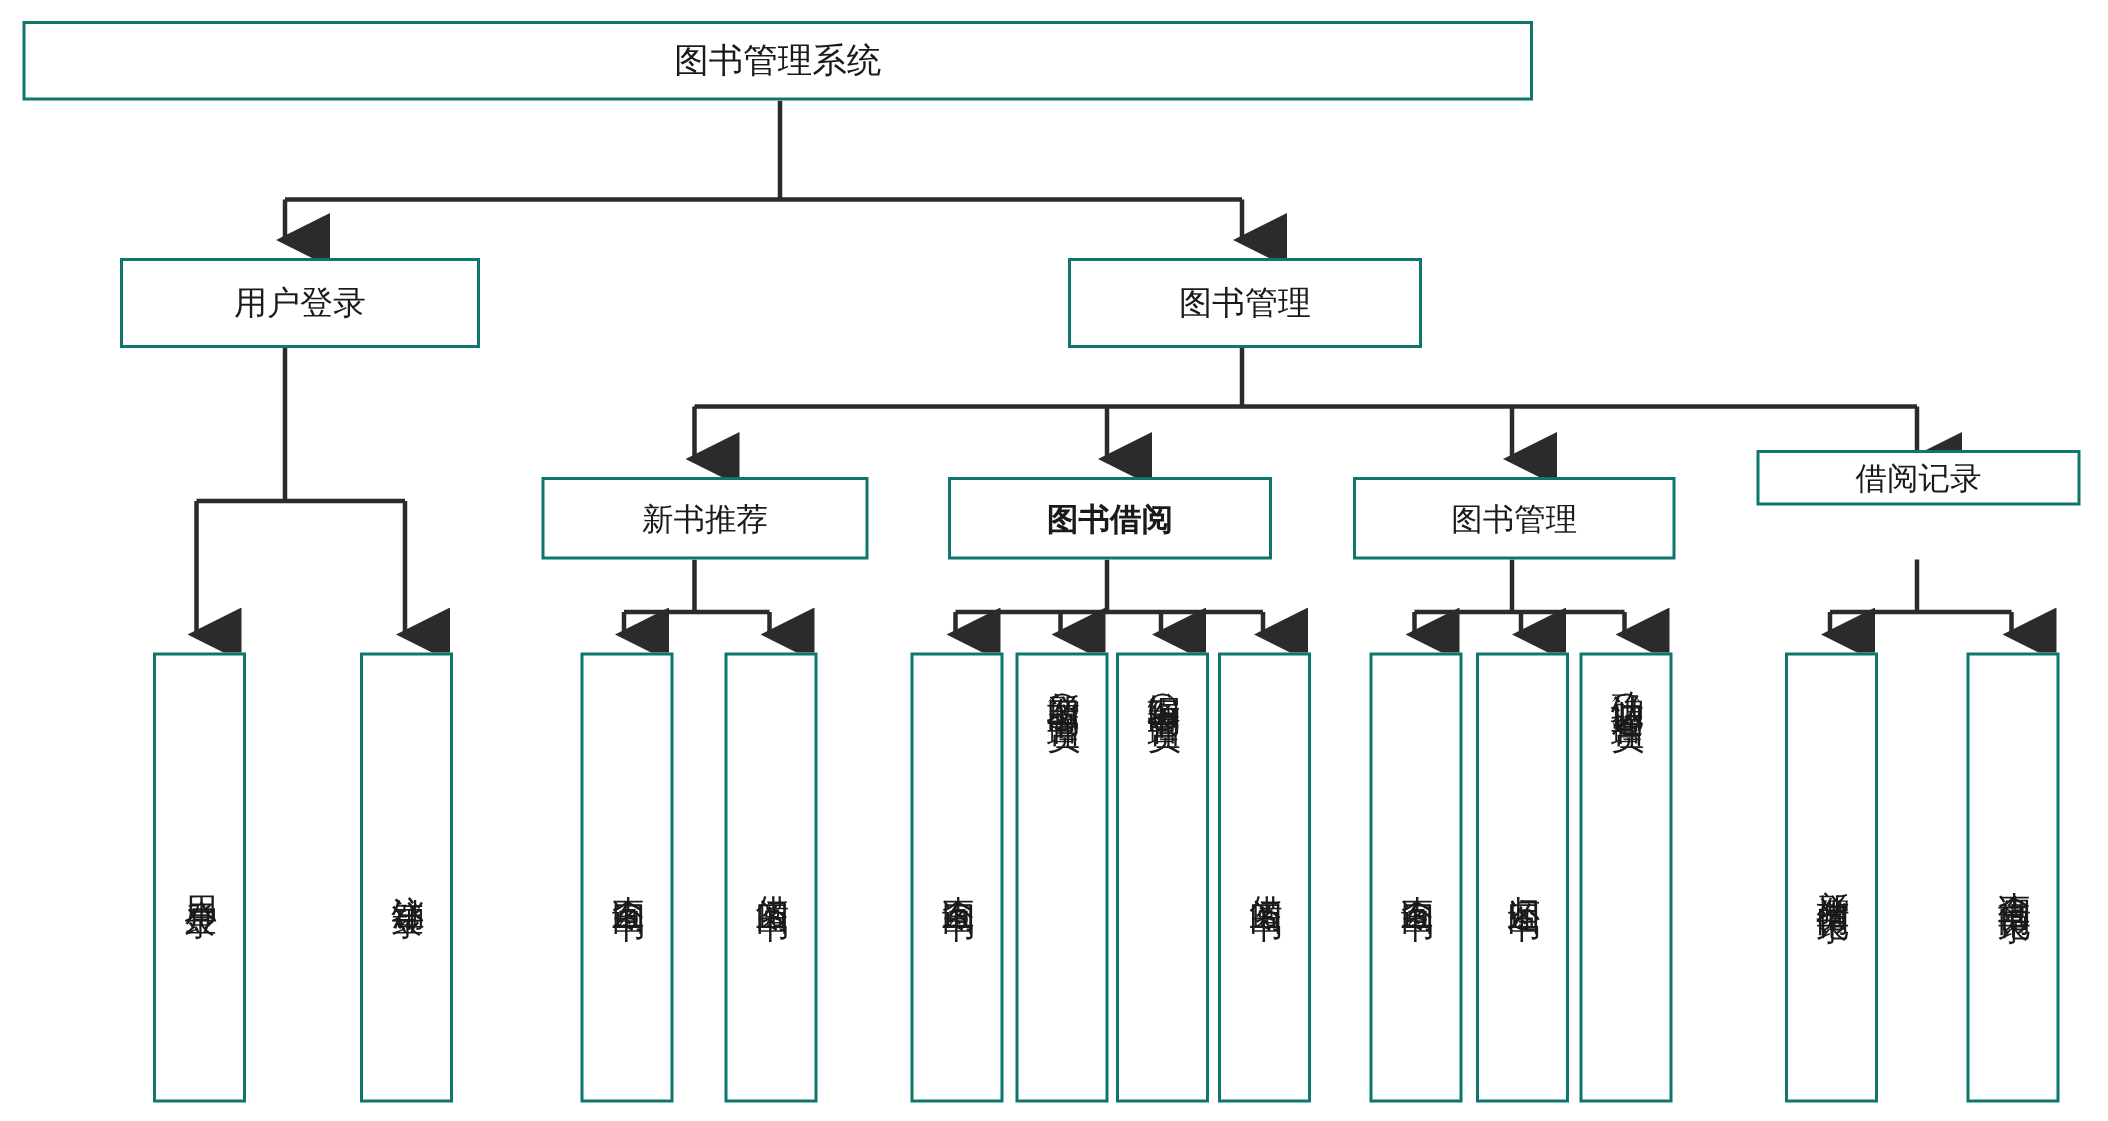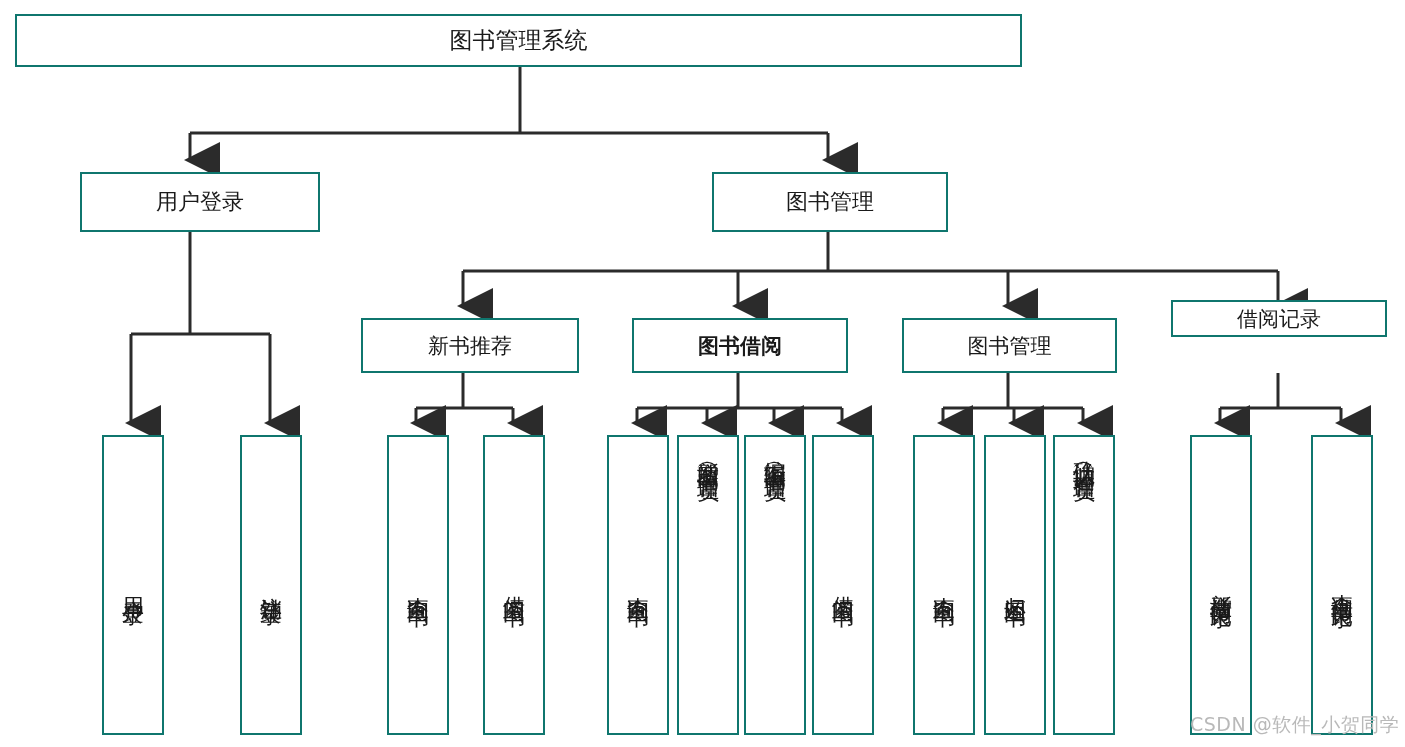--- a/index.html
+++ b/index.html
@@ -170,15 +170,14 @@
         <span>确认归还（管理员）</span>
       </div>
       <div class="node leaf" style="left: 1190px; top: 435px; width: 62px; height: 300px;">
         <span>新增借阅记录</span>
       </div>
       <div class="node leaf" style="left: 1311px; top: 435px; width: 62px; height: 300px;">
         <span>查询借阅记录</span>
       </div>
     </div>
 
-  <div class="watermark" style="left: 1190px; top: 712px;">CSDN @软件_小贺同学</div>
 
 </div>
 
 </body></html>

